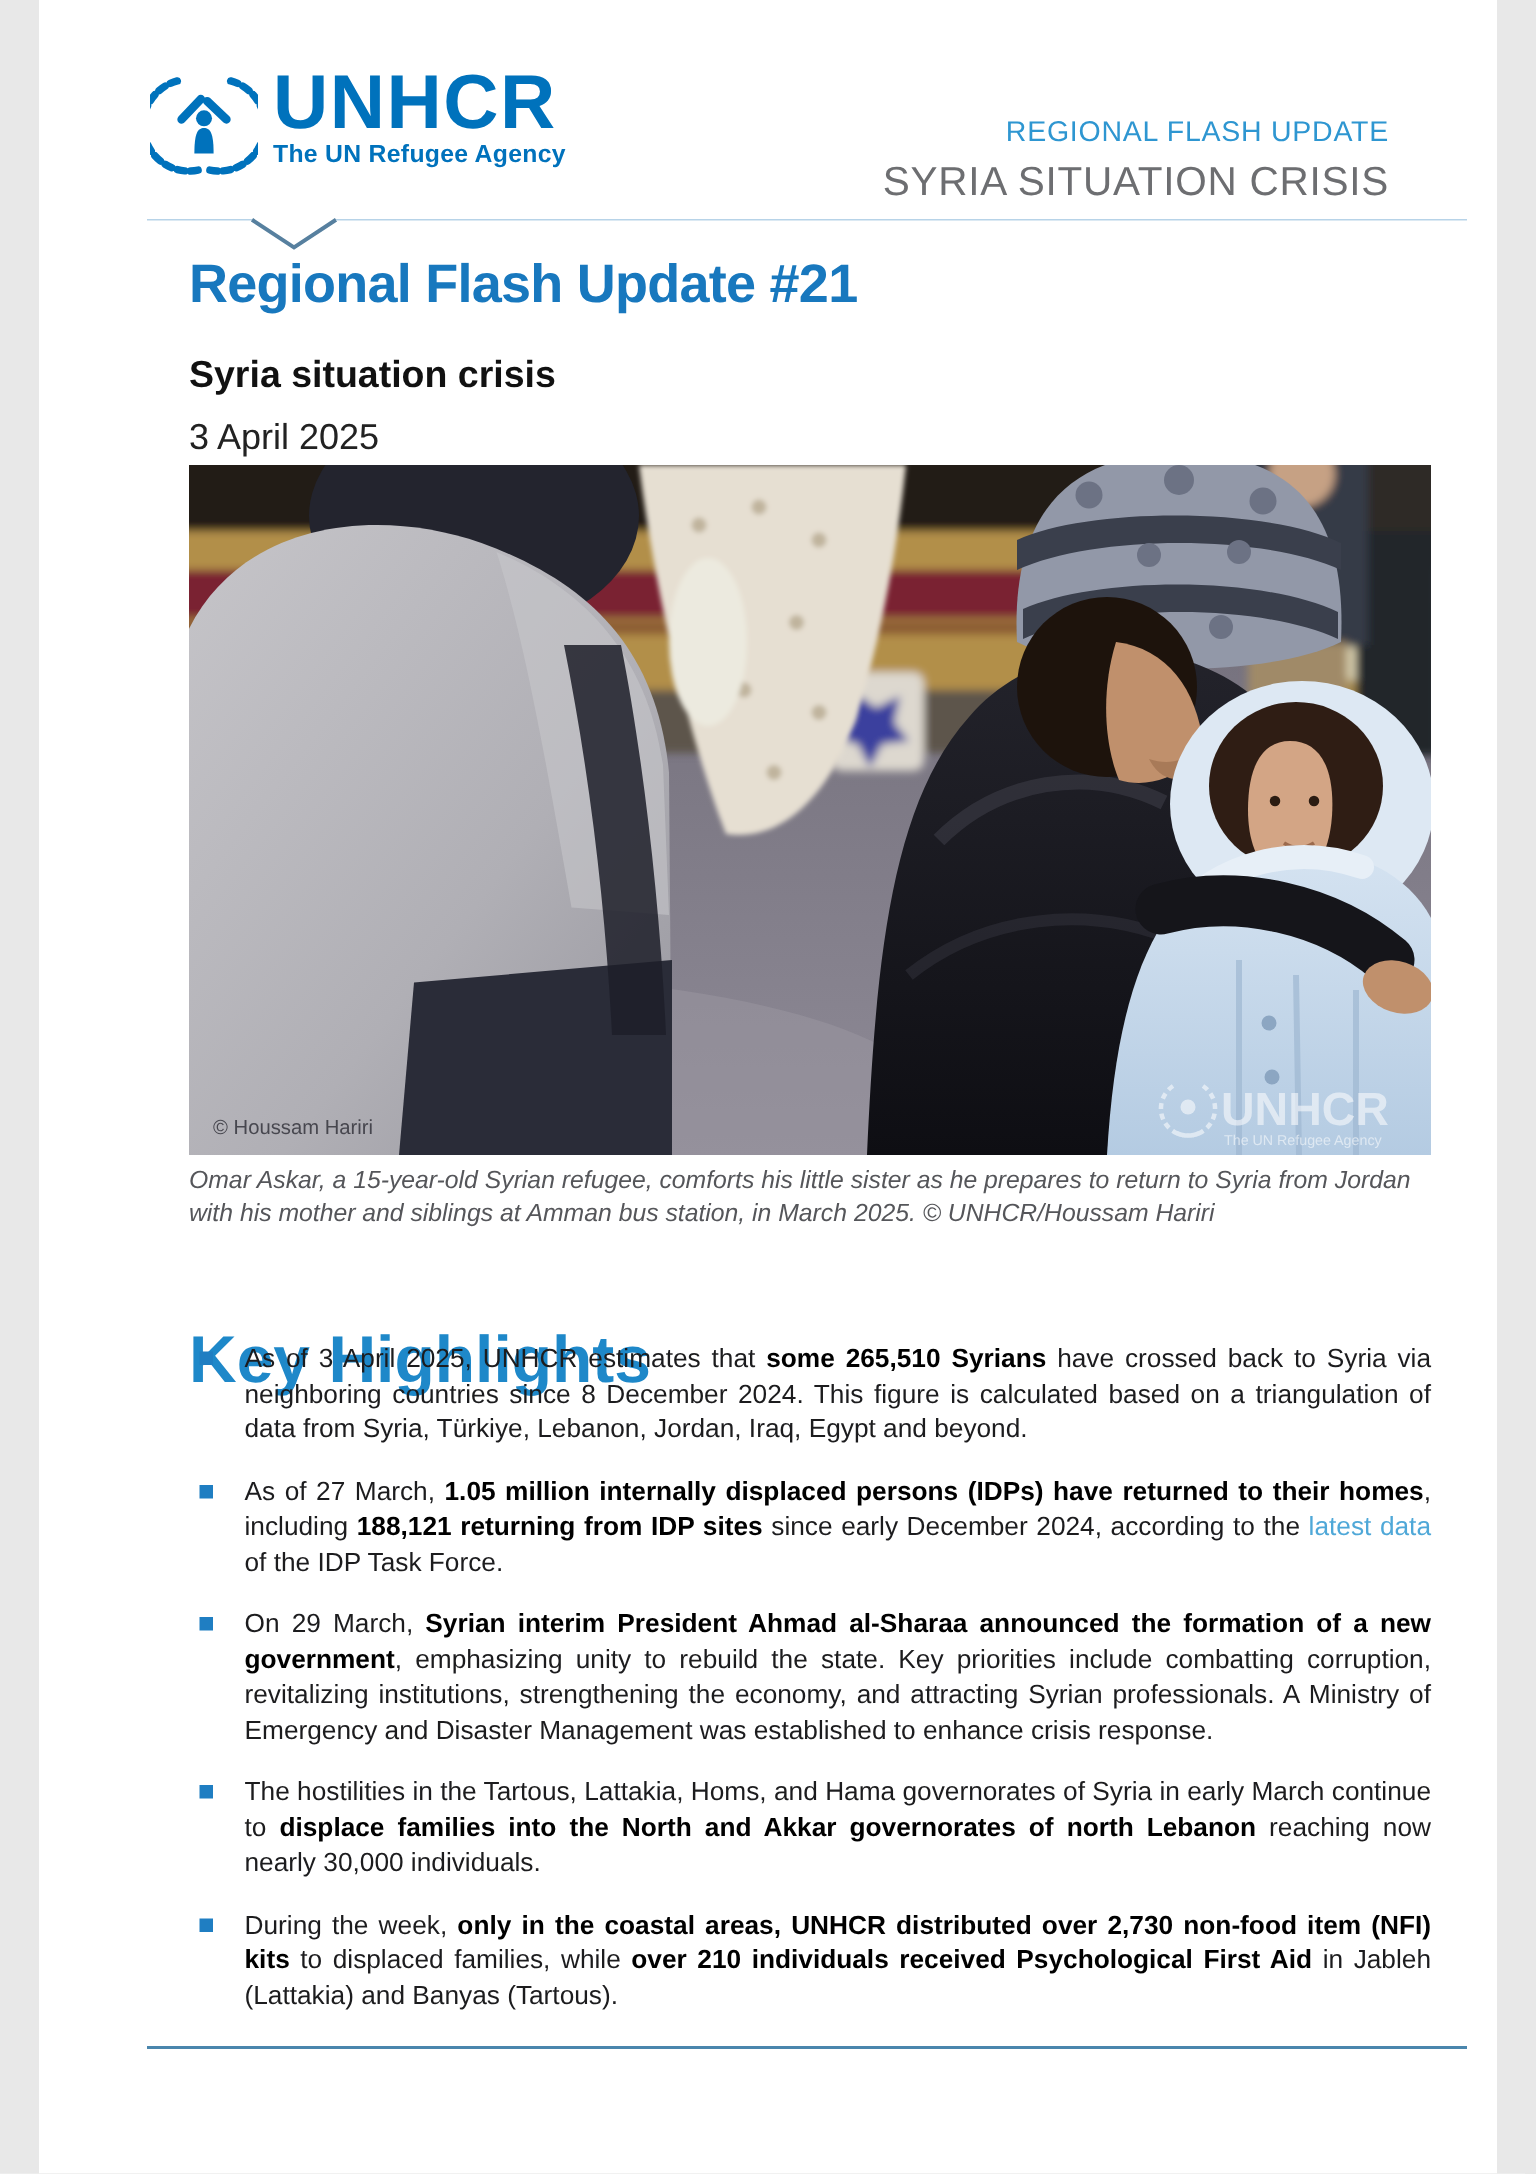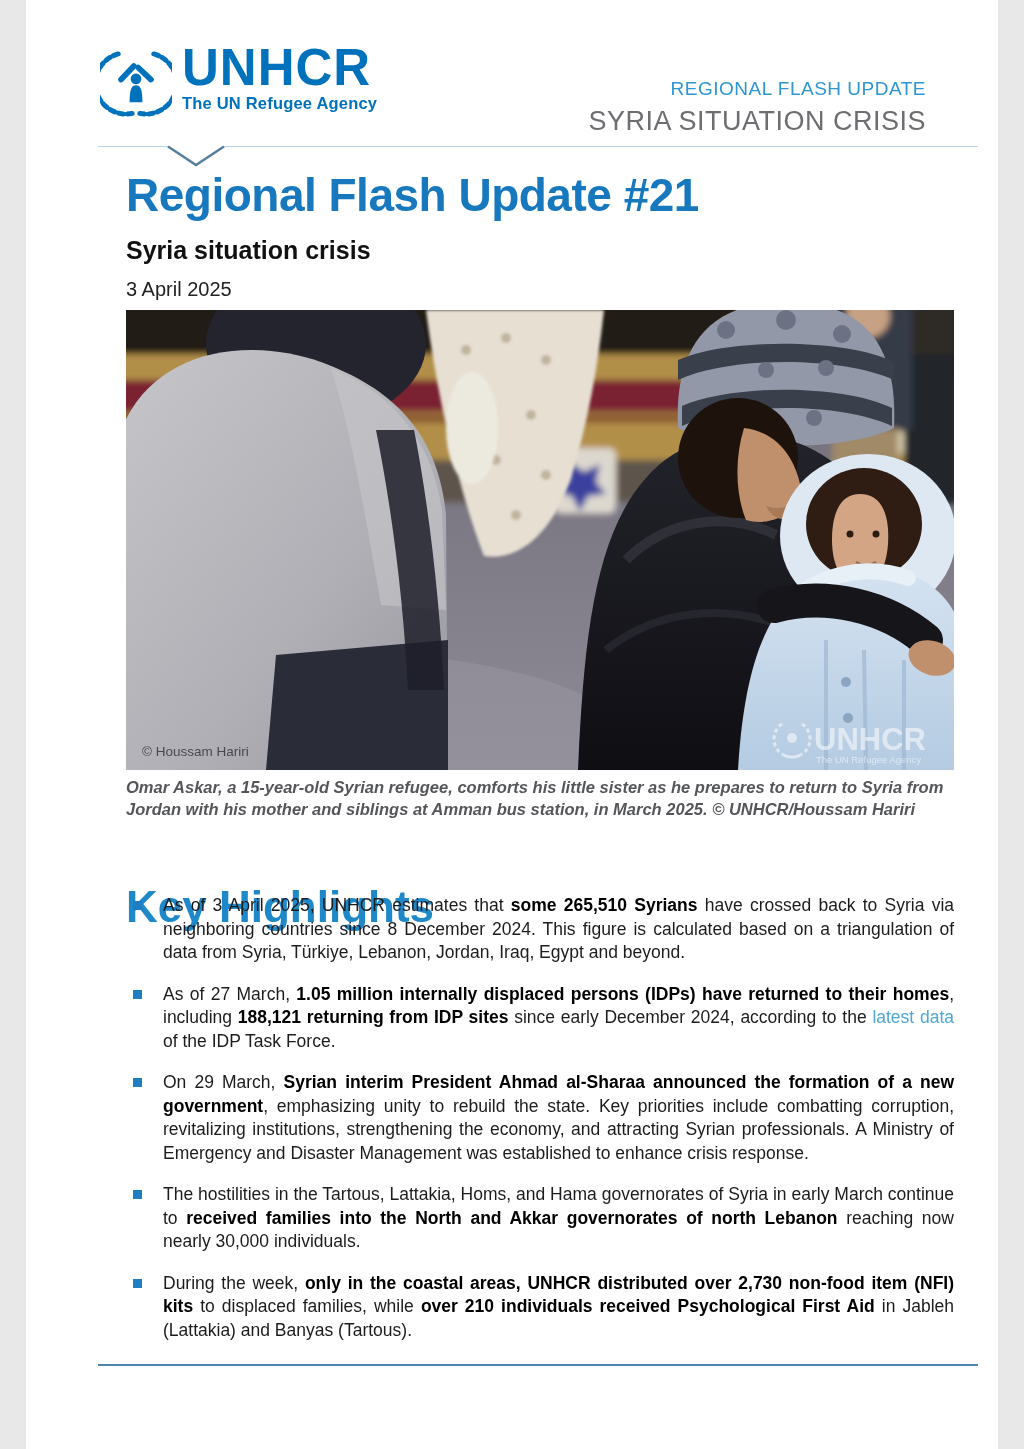--- a/index.html
+++ b/index.html
@@ -19,29 +19,29 @@
 
   .header-right { position:absolute; top:72px; right:72px; text-align:right; }
   .doc-type { color:#2e96d1; font-size:19px; letter-spacing:0.5px; line-height:33px; }
   .doc-context { color:#6d6e71; font-size:27px; letter-spacing:0.5px; line-height:33px; }
 
   .rule-left  { position:absolute; top:146px; left:72px;  width:70px;  height:0; border-top:1.5px solid #b7d3e8; }
   .rule-right { position:absolute; top:146px; left:198px; width:754px; height:0; border-top:1.5px solid #b7d3e8; }
   .chevron { position:absolute; top:145px; left:140px; width:60px; height:24px; }
 
   
-  .doc-title { position:absolute; top:168px; left:100px; color:#1878be; font-size:46px; font-weight:bold; letter-spacing:-0.5px; }
+  .doc-title { position:absolute; top:168px; left:100px; color:#1878be; font-size:36px; font-weight:bold; letter-spacing:-0.5px; }
   .doc-subtitle { position:absolute; top:236px; left:100px; color:#111111; font-size:25px; font-weight:bold; }
-  .doc-date { position:absolute; top:278px; left:100px; color:#222222; font-size:20px; }
+  .doc-date { position:absolute; top:278px; left:100px; color:#222222; font-size:24px; }
 
   
   .photo { position:absolute; top:310px; left:100px; width:828px; height:460px; overflow:hidden; background:#737373; }
   .photo svg { display:block; width:100%; height:100%; }
 
-  .caption { position:absolute; top:776px; left:100px; width:830px; color:#55565a; font-size:16.5px; font-style:italic; line-height:22px;font-weight:bold; }
+  .caption { position:absolute; top:776px; left:100px; width:830px; color:#55565a; font-size:16.5px; font-style:italic; line-height:22px; }
 
   
   .kh-heading { position:absolute; top:834px; left:100px; color:#1e88c9; font-size:44px; letter-spacing:0;margin-top:48px; }
   .hl-list { position:absolute; top:894px; left:100px; width:828px; list-style:none; }
   .hl-item { position:relative; padding-left:37px; margin-bottom:18px; color:#1c1c1e; font-size:17.5px; line-height:23.5px; text-align:justify; }
   .bullet-sq { position:absolute; left:7px; top:7px; width:9px; height:9px; background:#1f7ec2; }
   .hl-item .bold { font-weight:bold; color:#000; }
   .hl-item a.link { color:#4fa8d8; text-decoration:none; }
 
   
@@ -224,19 +224,19 @@
     </svg>
   </figure>
 
   <figcaption class="caption">Omar Askar, a 15-year-old Syrian refugee, comforts his little sister as he prepares to return to Syria from Jordan with his mother and siblings at Amman bus station, in March 2025. © UNHCR/Houssam Hariri</figcaption>
 
   <h2 class="kh-heading">Key Highlights</h2>
   <ul class="hl-list">
       <li class="hl-item"><span class="bullet-sq"></span><span>As of 3 April 2025, UNHCR estimates that </span><span class="bold">some 265,510 Syrians</span><span> have crossed back to Syria via neighboring countries since 8 December 2024. This figure is calculated based on a triangulation of data from Syria, Türkiye, Lebanon, Jordan, Iraq, Egypt and beyond.</span></li>
       <li class="hl-item"><span class="bullet-sq"></span><span>As of 27 March, </span><span class="bold">1.05 million internally displaced persons (IDPs) have returned to their homes</span><span>, including </span><span class="bold">188,121 returning from IDP sites</span><span> since early December 2024, according to the </span><a href="#" class="link">latest data</a><span> of the IDP Task Force.</span></li>
       <li class="hl-item"><span class="bullet-sq"></span><span>On 29 March, </span><span class="bold">Syrian interim President Ahmad al-Sharaa announced the formation of a new government</span><span>, emphasizing unity to rebuild the state. Key priorities include combatting corruption, revitalizing institutions, strengthening the economy, and attracting Syrian professionals. A Ministry of Emergency and Disaster Management was established to enhance crisis response.</span></li>
-      <li class="hl-item"><span class="bullet-sq"></span><span>The hostilities in the Tartous, Lattakia, Homs, and Hama governorates of Syria in early March continue to </span><span class="bold">received families into the North and Akkar governorates of north Lebanon</span><span> reaching now nearly 30,000 individuals.</span></li>
+      <li class="hl-item"><span class="bullet-sq"></span><span>The hostilities in the Tartous, Lattakia, Homs, and Hama governorates of Syria in early March continue to </span><span class="bold">displace families into the North and Akkar governorates of north Lebanon</span><span> reaching now nearly 30,000 individuals.</span></li>
       <li class="hl-item"><span class="bullet-sq"></span><span>During the week, </span><span class="bold">only in the coastal areas, UNHCR distributed over 2,730 non-food item (NFI) kits</span><span> to displaced families, while </span><span class="bold">over 210 individuals received Psychological First Aid</span><span> in Jableh (Lattakia) and Banyas (Tartous).</span></li>
     </ul>
 
   <div class="footer-rule"></div>
 
 </div>
 
 </body></html>

